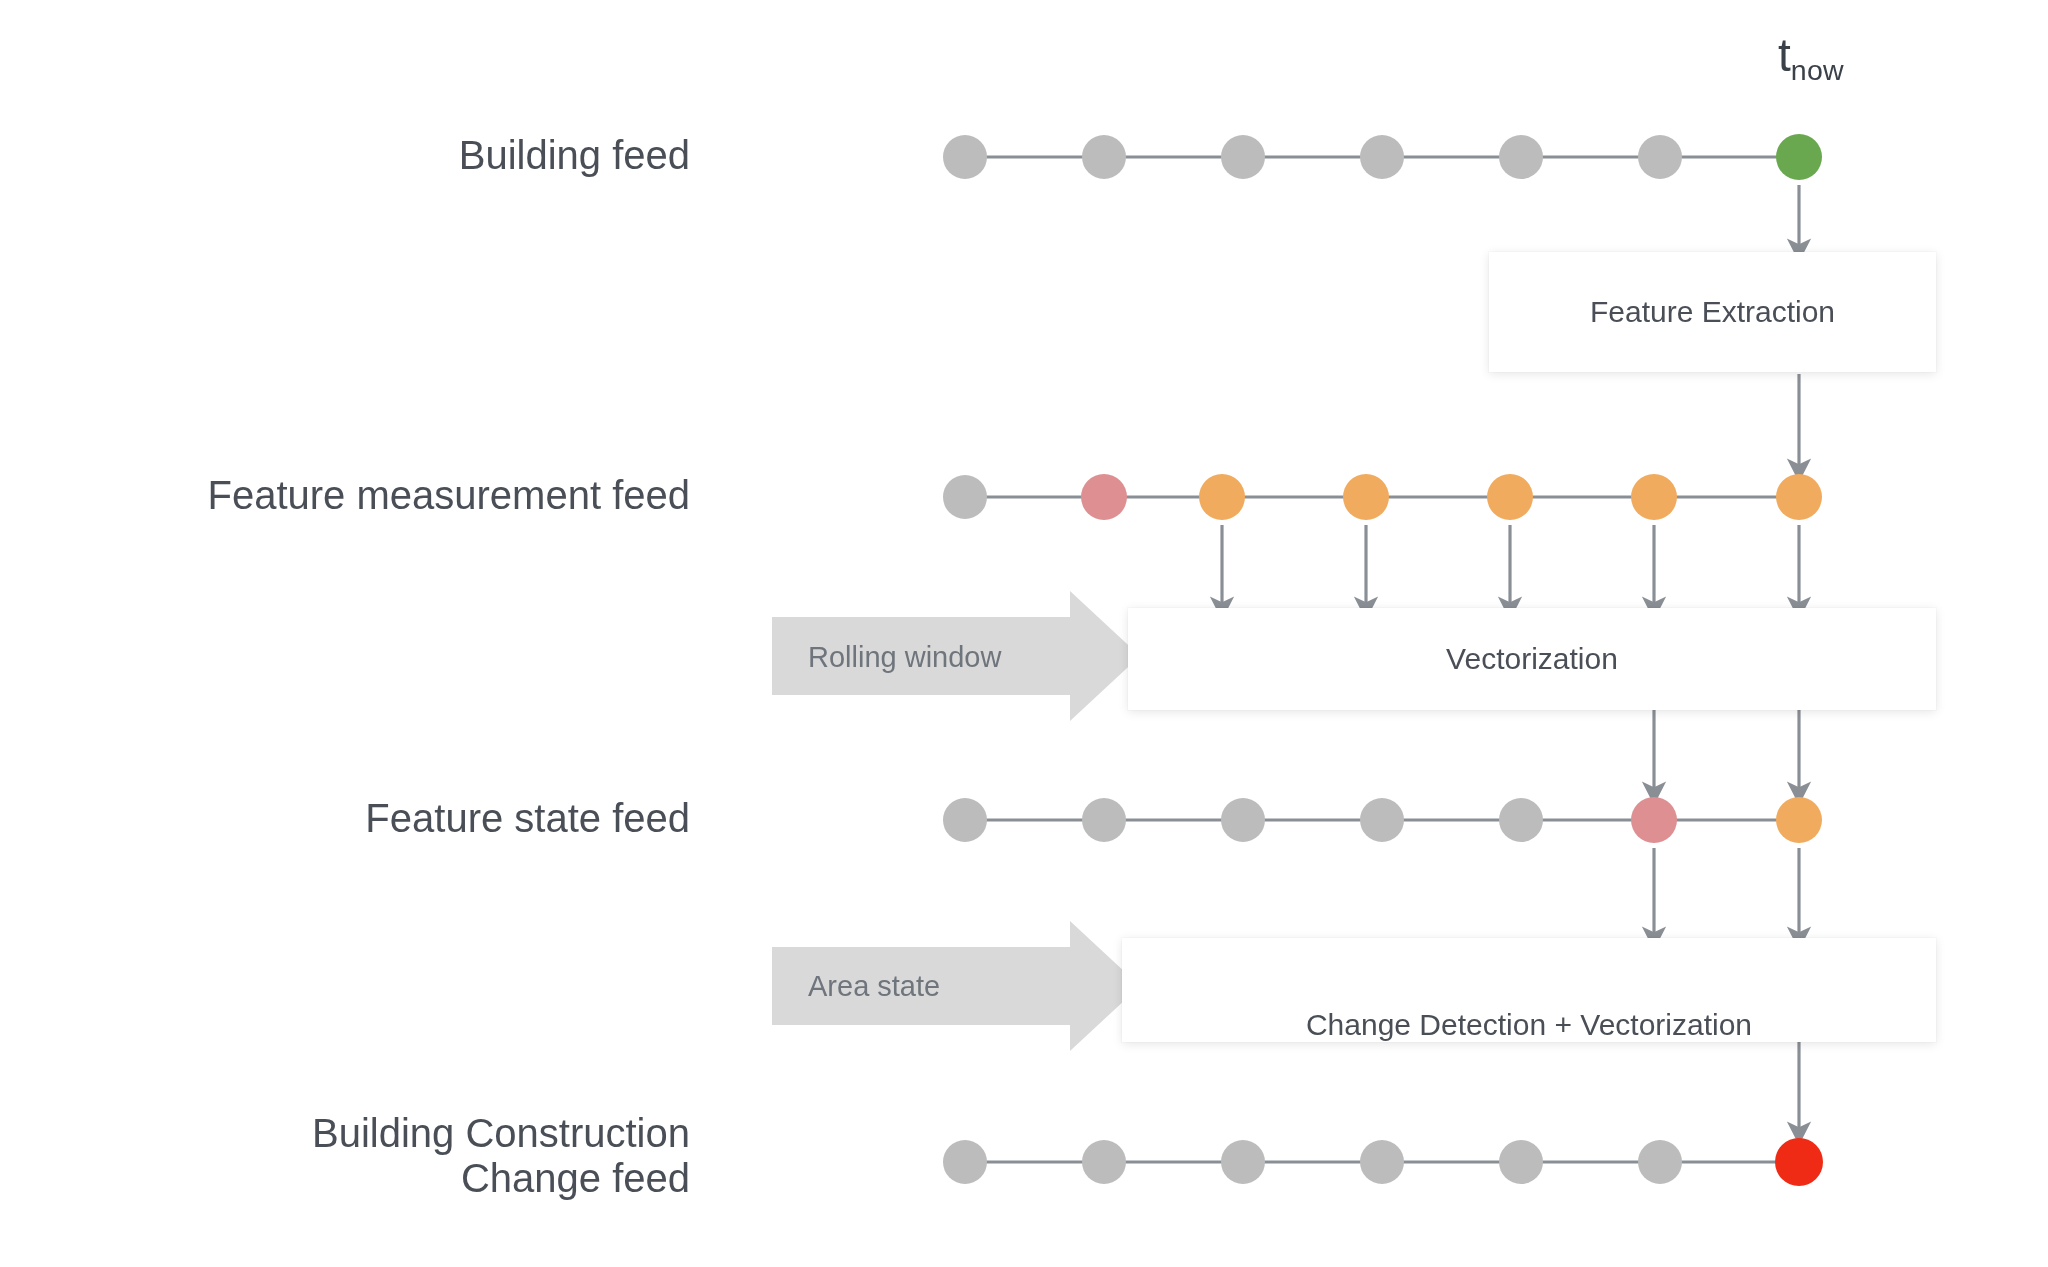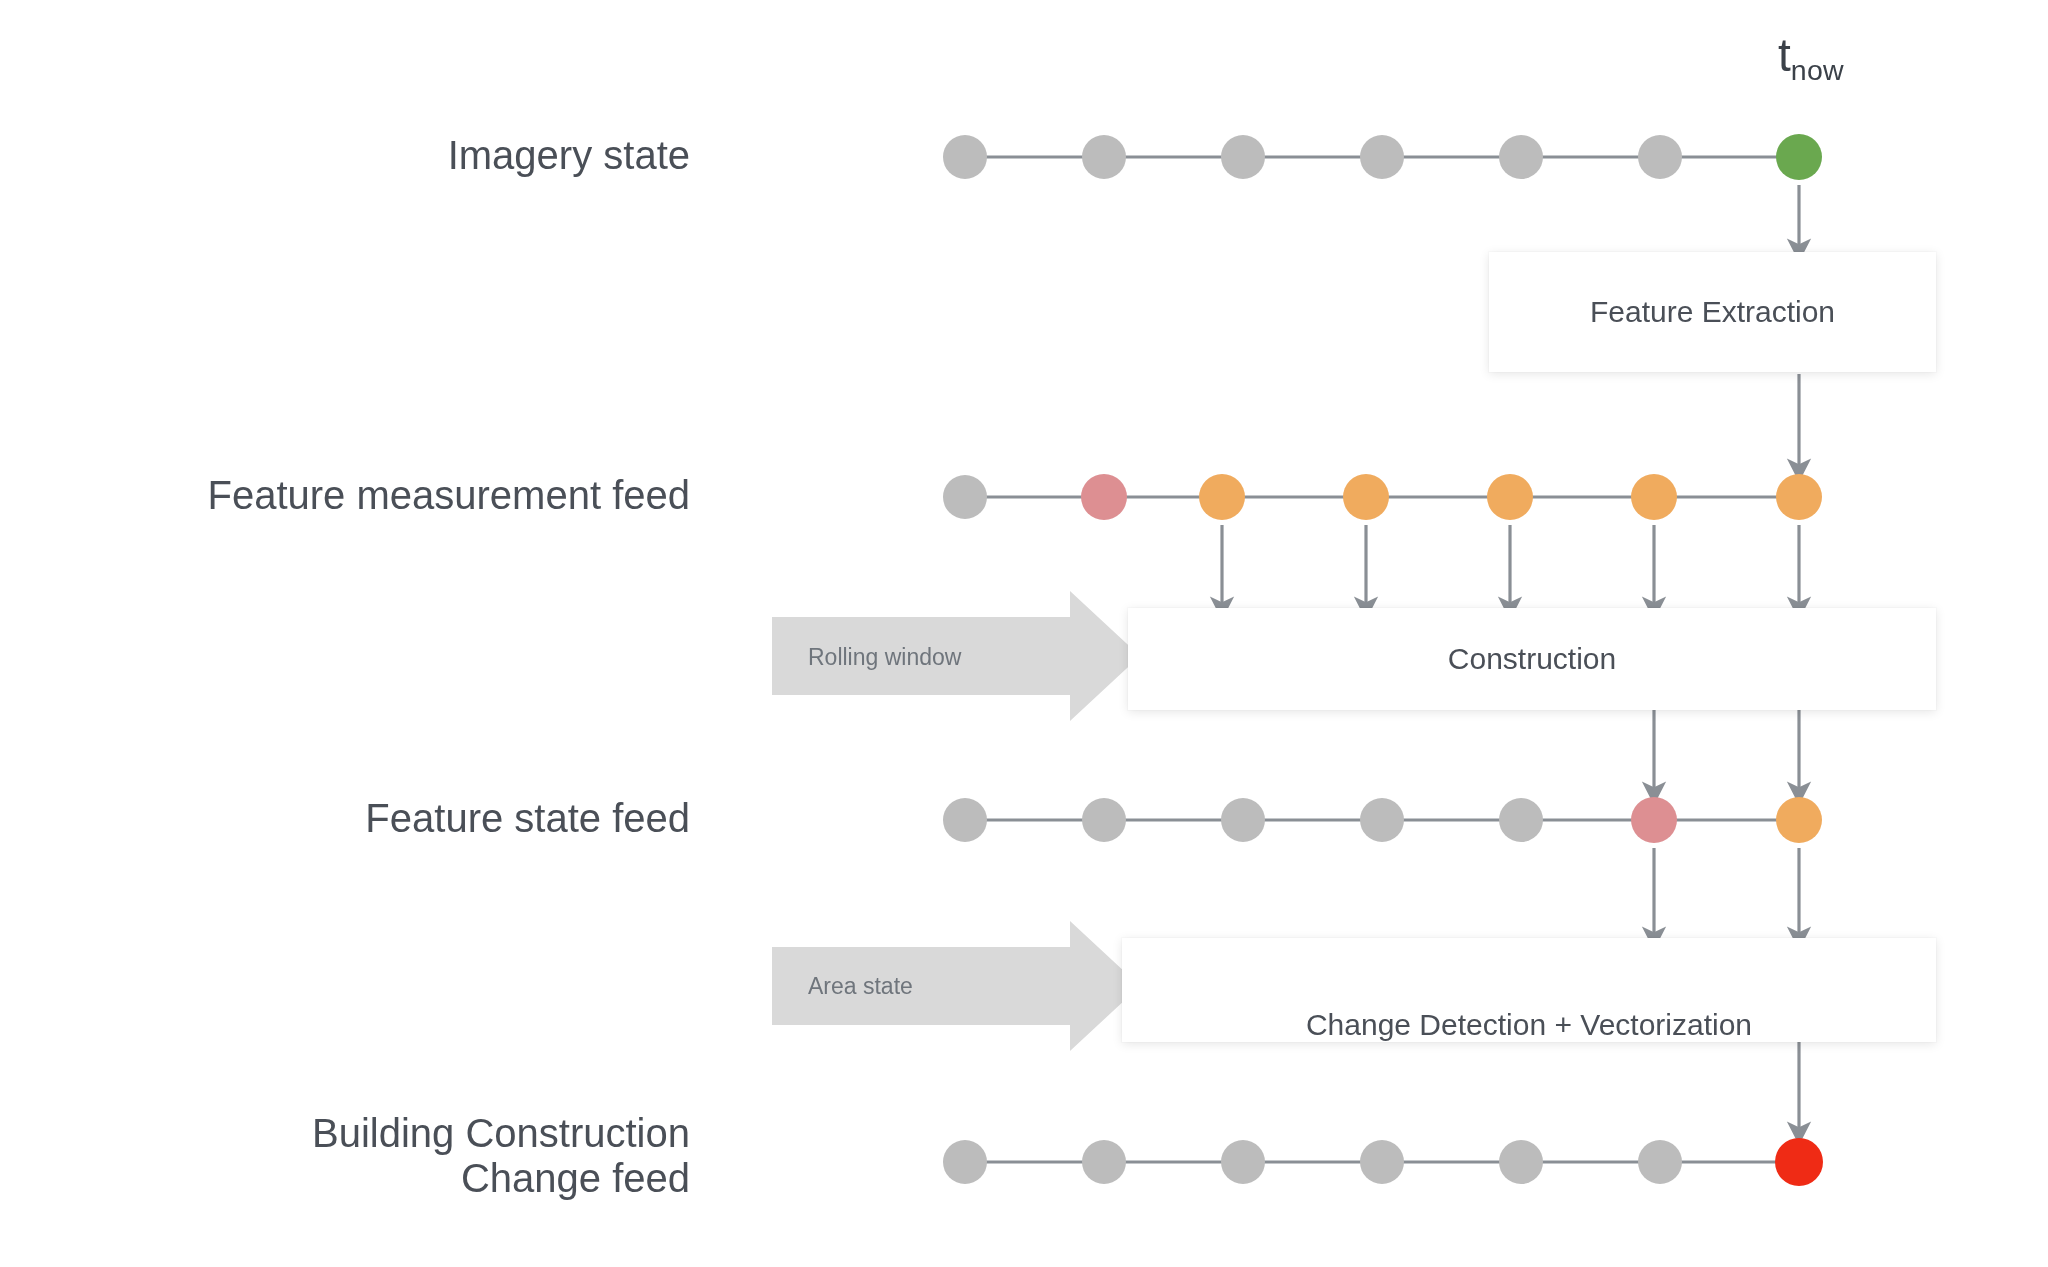--- a/index.html
+++ b/index.html
@@ -42,21 +42,21 @@
     display: flex;
     align-items: center;
     justify-content: center;
     color: #4a4f57;
     font-size: 30px;
     font-family: "Liberation Sans", sans-serif;
   }
   .band-label {
     position: absolute;
     color: #6f757c;
-    font-size: 23px;
+    font-size: 29px;
     font-family: "Liberation Sans", sans-serif;
     display: flex;
     align-items: center;
     pointer-events: none;
   }
   .tnow {
     position: absolute;
     color: #3b4149;
     font-size: 46px;
     font-family: "Liberation Sans", sans-serif;
@@ -151,35 +151,35 @@
       <circle cx="1243" cy="1162" r="22" fill="#bcbcbc"></circle>
       <circle cx="1382" cy="1162" r="22" fill="#bcbcbc"></circle>
       <circle cx="1521" cy="1162" r="22" fill="#bcbcbc"></circle>
       <circle cx="1660" cy="1162" r="22" fill="#bcbcbc"></circle>
       <circle cx="1799" cy="1162" r="24" fill="#ef2b15"></circle>
     </g>
   </svg>
 
   <div class="tnow" style="left:1778px; top:28px;"><span>t</span><sub>now</sub></div>
 
-  <div class="feed-label" style="left:190px; top:133px; width:500px;">Imagery state</div>
+  <div class="feed-label" style="left:190px; top:133px; width:500px;">Building feed</div>
 
   <div class="feed-label" style="left:50px; top:473px; width:640px;">Feature measurement feed</div>
 
   <div class="feed-label" style="left:190px; top:796px; width:500px;">Feature state feed</div>
 
   <div class="feed-label" style="left:140px; top:1111px; width:550px;">Building Construction
 Change feed</div>
 
   <div class="box" style="left:1489px; top:252px; width:447px; height:120px;">
     <span>Feature Extraction</span>
   </div>
 
   <div class="box" style="left:1128px; top:608px; width:808px; height:102px;">
-    <span>Construction</span>
+    <span>Vectorization</span>
   </div>
 
   <div class="box" style="left:1122px; top:938px; width:814px; height:104px;align-items:flex-end;">
     <span>Change Detection + Vectorization</span>
   </div>
 
   <div class="band-label" style="left:808px; top:637px; height:40px;">Rolling window</div>
 
   <div class="band-label" style="left:808px; top:966px; height:40px;">Area state</div>
 

